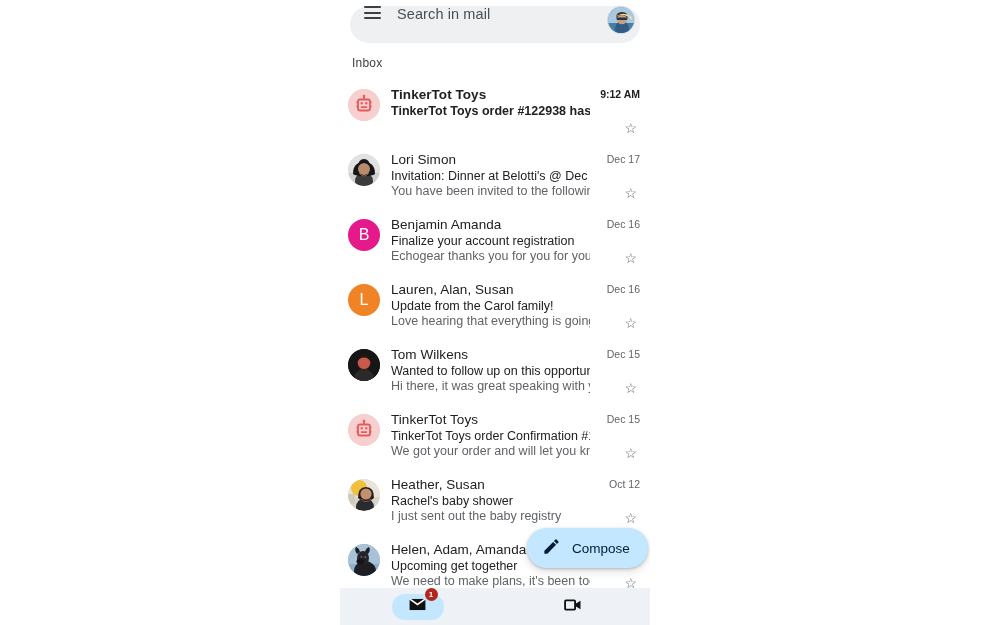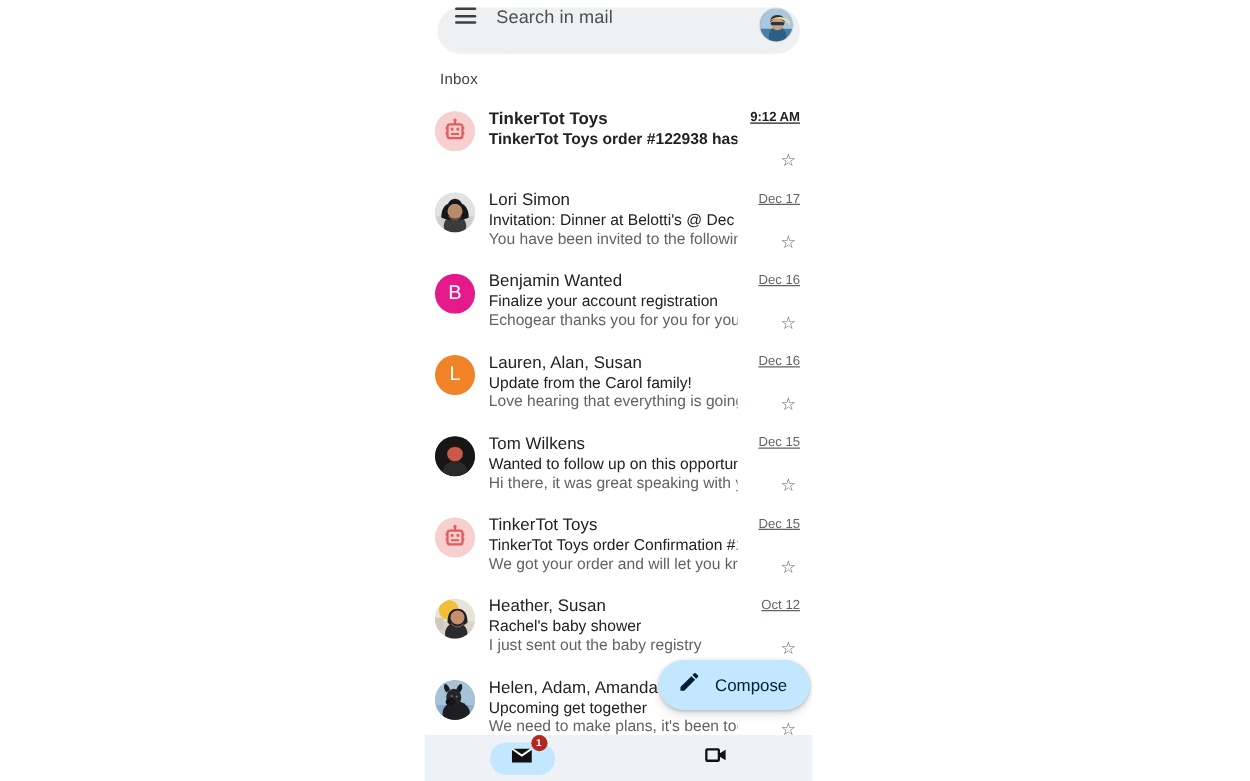--- a/index.html
+++ b/index.html
@@ -166,21 +166,20 @@
     flex-direction: column;
     align-items: flex-end;
     justify-content: space-between;
     padding-top: 2px;
     padding-bottom: 8px;
   }
   .date {
     font-size: 10.5px;
     color: #5f6368;
     white-space: nowrap;
-    text-decoration: underline;
   }
   .unread .date { font-weight: bold; color: #202124; }
   .star {
     font-size: 14px;
     color: #5f6368;
     line-height: 14px;
     cursor: pointer;
     margin-right: 3px;
   }
 
@@ -351,21 +350,21 @@
         <div class="meta">
           <div class="date">Dec 17</div>
           <div class="star">☆</div>
         </div>
       </div>
       <div class="mailrow">
         <div class="avatar" style="background: rgb(229, 25, 138);">
           <div style="width:100%;height:100%;background:#e5198a;display:flex;align-items:center;justify-content:center;font-size:16px;color:#fff;">B</div>
         </div>
         <div class="content">
-          <div class="sender">Benjamin Wanted</div>
+          <div class="sender">Benjamin Amanda</div>
           <div class="subject">Finalize your account registration</div>
           <div class="snippet">Echogear thanks you for you for your o...</div>
         </div>
         <div class="meta">
           <div class="date">Dec 16</div>
           <div class="star">☆</div>
         </div>
       </div>
       <div class="mailrow">
         <div class="avatar" style="background: rgb(239, 131, 38);">

